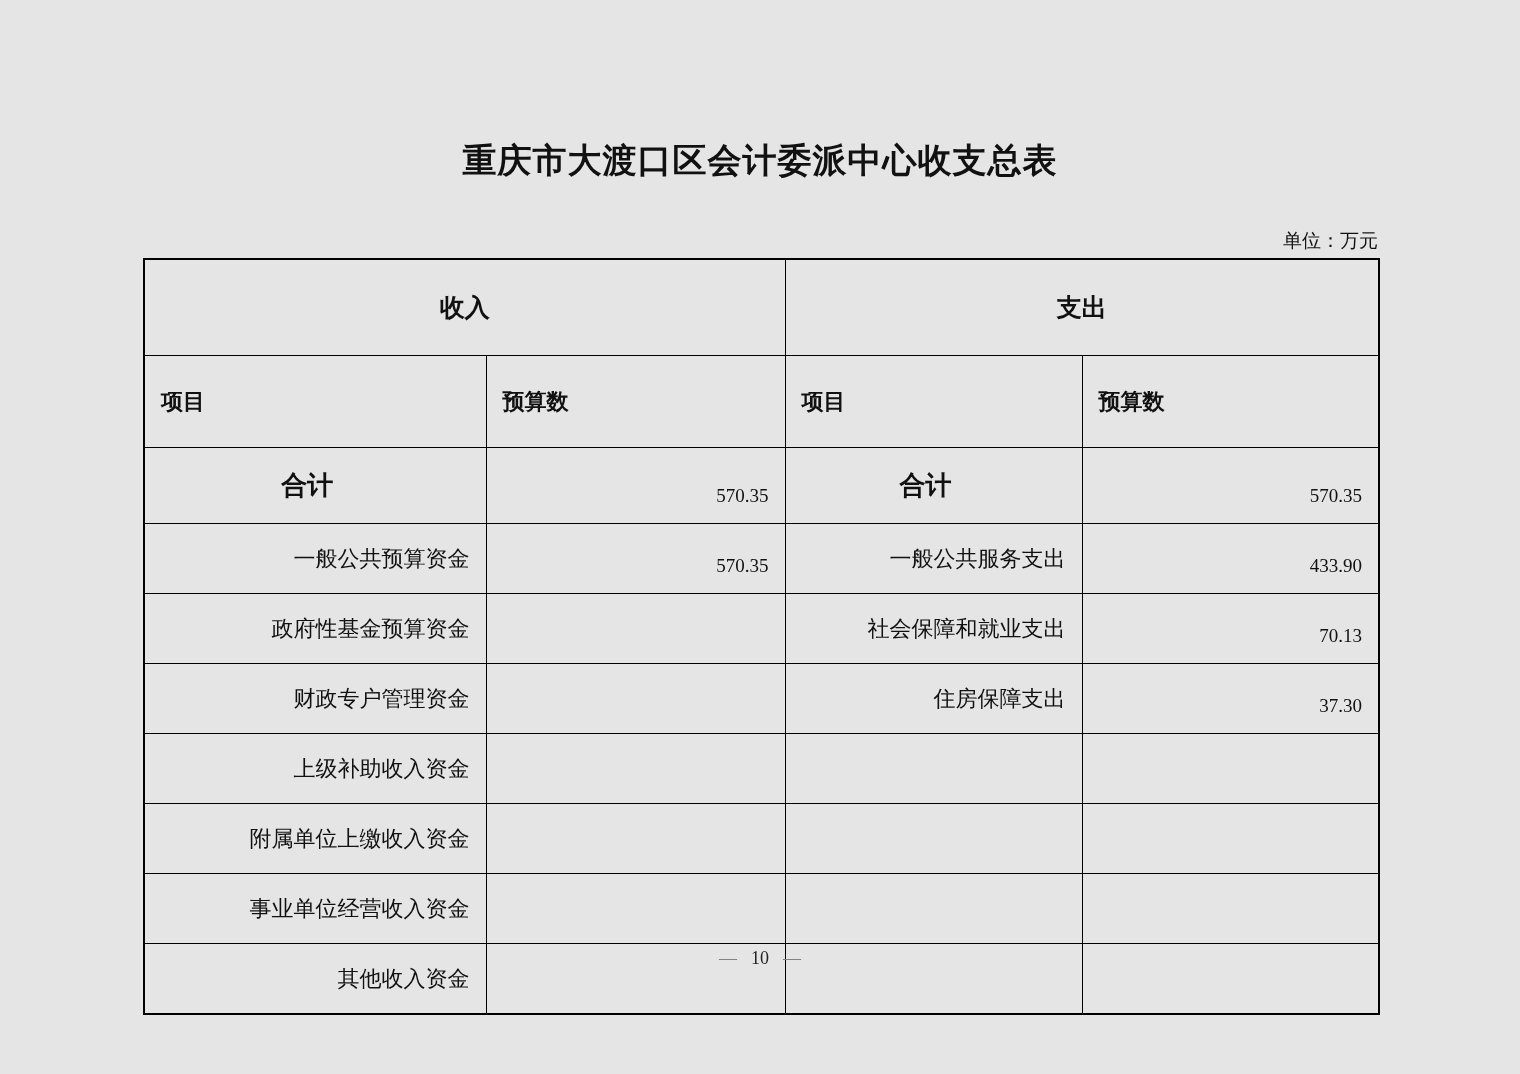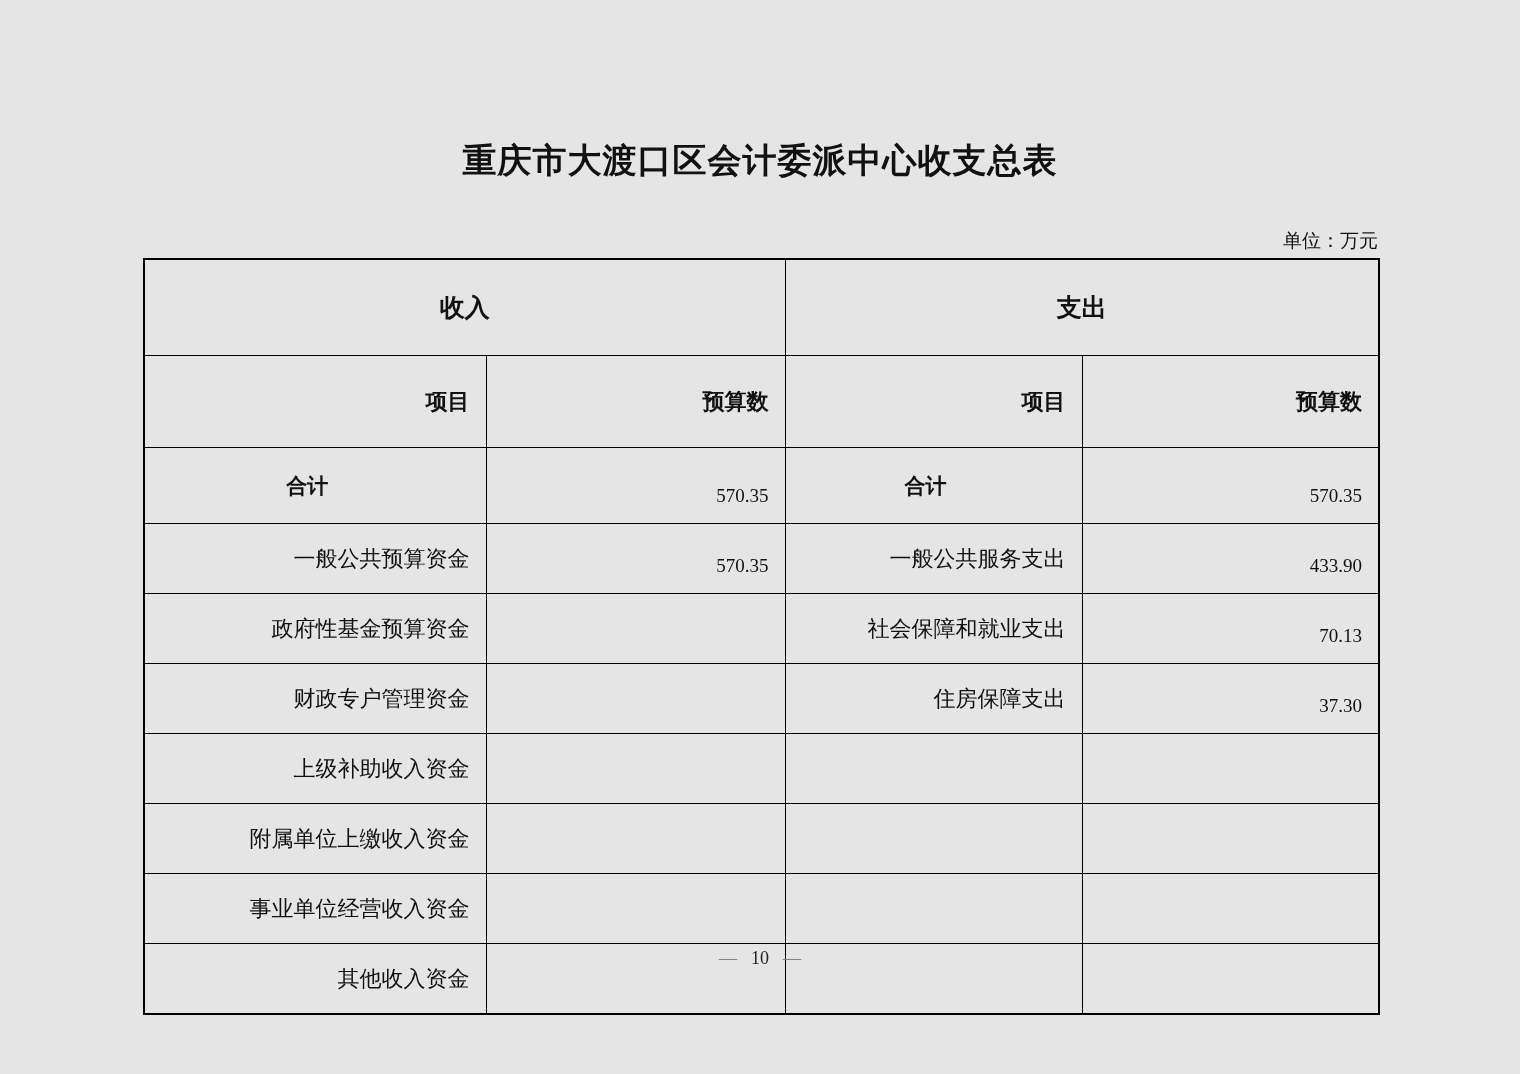--- a/index.html
+++ b/index.html
@@ -57,42 +57,42 @@
     font-size: 25px;
     font-weight: bold;
     text-align: center;
     vertical-align: middle;
     font-family: "Liberation Sans", "DejaVu Sans", sans-serif;
   }
   tr.col-header-row th {
     height: 59px;
     font-size: 22px;
     font-weight: bold;
-    text-align: right;
+    text-align: left;
     vertical-align: middle;
     font-family: "Liberation Sans", "DejaVu Sans", sans-serif;
   }
   tr.total-row td {
     height: 43px;
   }
   tr.data-row td {
     height: 37px;
   }
   td.item-cell {
     font-size: 22px;
     text-align: right;
     vertical-align: middle;
     padding-left: 12px;
     font-family: "Liberation Serif", "DejaVu Serif", serif;
   }
   tr.total-row td.item-cell {
     text-align: center;
     padding-left: 0;
     font-weight: bold;
-    font-size: 21px;
+    font-size: 26px;
     font-family: "Liberation Sans", "DejaVu Sans", sans-serif;
   }
   td.value-cell {
     font-size: 19px;
     text-align: right;
     vertical-align: bottom;
     padding-right: 4px;
     padding-bottom: 7px;
     font-family: "Liberation Serif", "DejaVu Serif", serif;
   }

